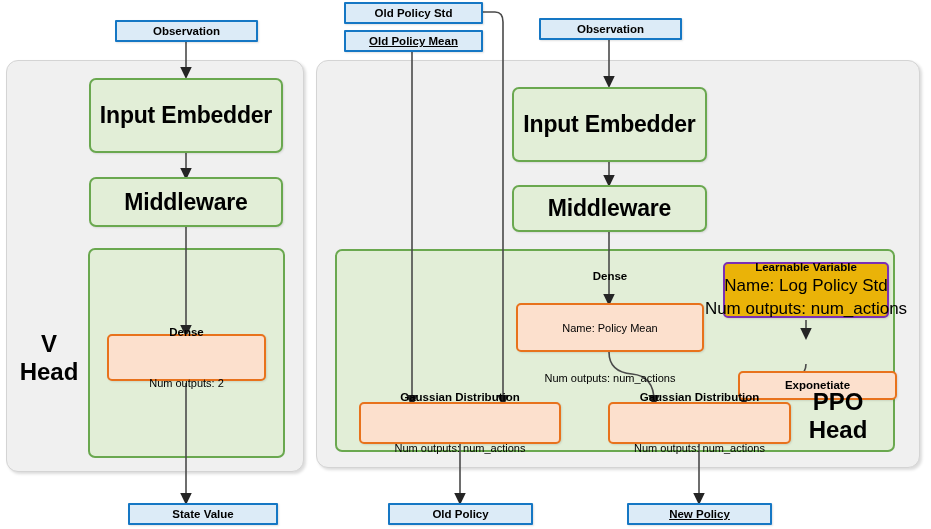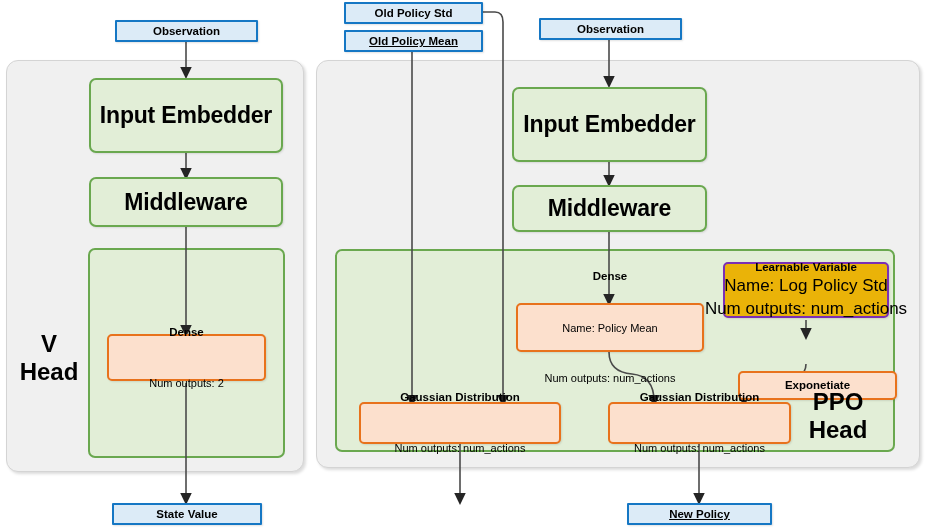--- a/index.html
+++ b/index.html
@@ -252,22 +252,25 @@
   </div>
 
   <div class="abs op-box" style="left:608px; top:402px; width:183px; height:42px;">
     <span class="op-title">Gaussian Distribution</span>
     <span class="op-line">Num outputs: num_actions</span>
   </div>
 
   <div class="abs head-title" style="left:788px; top:388px; width:100px;">PPO
 Head</div>
 
-  <div class="abs io-box" style="left:112px; top:503px; width:150px; height:22px;">
+  <div class="abs io-box" style="left:128px; top:503px; width:150px; height:22px;">
     <span class="io-label">State Value</span>
   </div>
 
+  <div class="abs io-box" style="left:388px; top:503px; width:145px; height:22px;">
+    <span class="io-label">Old Policy</span>
+  </div>
 
   <div class="abs io-box" style="left:627px; top:503px; width:145px; height:22px;text-decoration:underline;">
     <span class="io-label">New Policy</span>
   </div>
 
 </div>
 
 </body></html>

